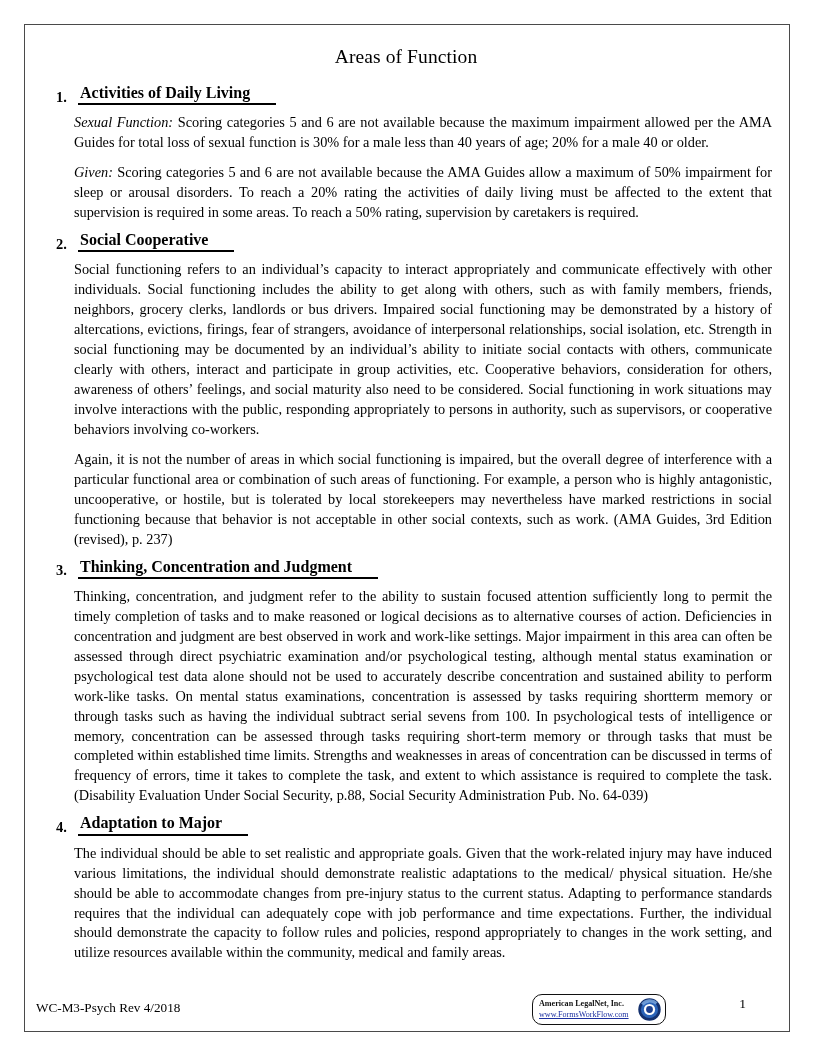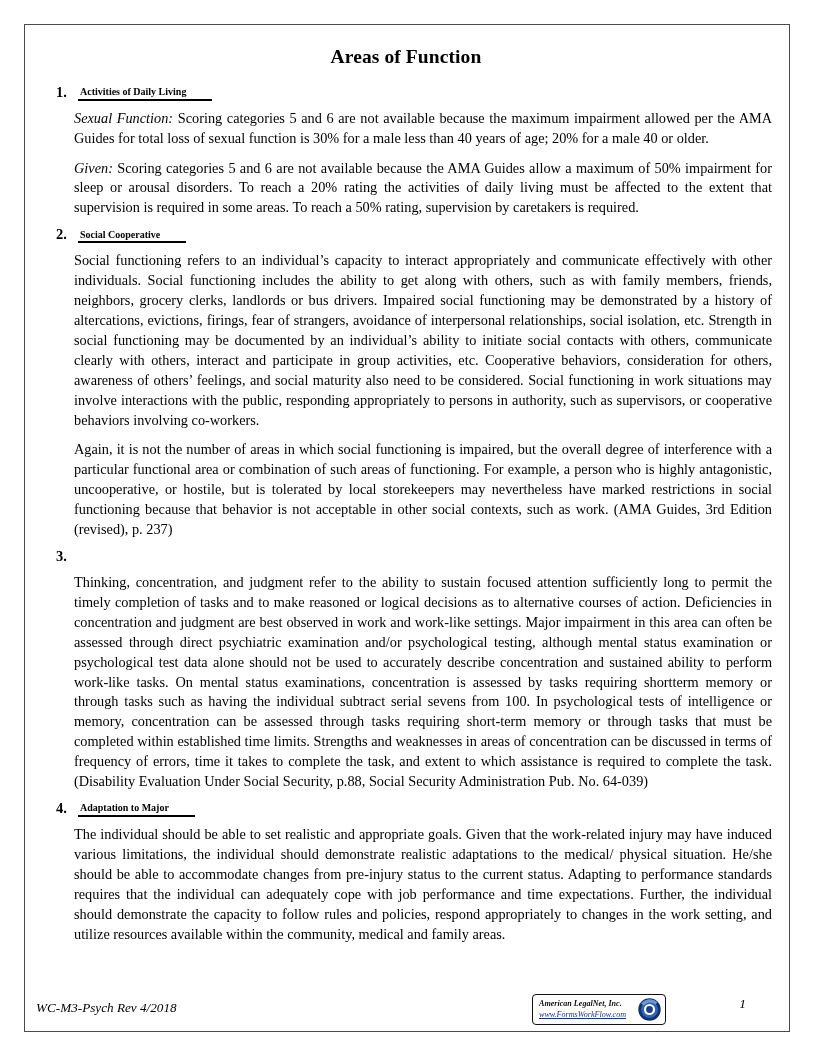--- a/index.html
+++ b/index.html
@@ -35,21 +35,21 @@
     left: 24px;
     top: 24px;
     width: 766px;
     height: 1008px;
     box-sizing: border-box;
     padding: 12px 14px 0 12px;
   }
   .doc-title {
     text-align: center;
     font-size: 19.5px;
-    font-weight: bold;
+    font-weight: normal;
     letter-spacing: 0.1px;
     margin: 10px 0 16px 0;
     font-family: "Liberation Serif", "DejaVu Serif", serif;
   }
   .section {
     margin-bottom: 0;
   }
   .section-head {
     display: flex;
     align-items: flex-end;
@@ -58,21 +58,21 @@
   }
   .section-num {
     font-weight: bold;
     font-size: 14.5px;
     width: 22px;
     flex: 0 0 22px;
     line-height: 1.15;
   }
   .section-title {
     font-weight: bold;
-    font-size: 10px;
+    font-size: 16px;
     line-height: 1.15;
     border-bottom: 2.6px solid #000;
     padding: 0 26px 1px 2px;
     display: inline-block;
     white-space: nowrap;
   }
   .para {
     font-size: 14.3px;
     line-height: 1.395;
     text-align: justify;
@@ -91,21 +91,20 @@
   .s3 { margin-top: 8px; }
   .s4 { margin-top: 8px; }
 
   
   .footer {
     position: absolute;
     left: 24px;
     right: 26px;
     bottom: 24px;
     height: 40px;
-    font-style: italic;
   }
   .footer-code {
     position: absolute;
     left: 12px;
     top: 8px;
     font-size: 13.2px;
     line-height: 1.2;
     white-space: nowrap;
   }
   .page-number {
@@ -114,21 +113,21 @@
     top: 4px;
     font-size: 13.5px;
   }
   .legalnet-badge {
     position: absolute;
     left: 508px;
     top: 2px;
     width: 134px;
     height: 31px;
     border: 1.6px solid #111;
-    border-radius: 4px;
+    border-radius: 10px;
     background: #ffffff;
     box-sizing: border-box;
     display: flex;
     align-items: center;
     padding: 0 3px;
     overflow: hidden;
   }
   .badge-text {
     flex: 1 1 auto;
     padding-left: 3px;
@@ -183,20 +182,21 @@
         <span class="section-num">2.</span>
         <span class="section-title">Social Cooperative</span>
       </div>
       <p class="para"><span class="lead"></span><span>Social functioning refers to an individual’s capacity to interact appropriately and communicate effectively with other individuals. Social functioning includes the ability to get along with others, such as with family members, friends, neighbors, grocery clerks, landlords or bus drivers. Impaired social functioning may be demonstrated by a history of altercations, evictions, firings, fear of strangers, avoidance of interpersonal relationships, social isolation, etc. Strength in social functioning may be documented by an individual’s ability to initiate social contacts with others, communicate clearly with others, interact and participate in group activities, etc. Cooperative behaviors, consideration for others, awareness of others’ feelings, and social maturity also need to be considered. Social functioning in work situations may involve interactions with the public, responding appropriately to persons in authority, such as supervisors, or cooperative behaviors involving co-workers.</span></p>
       <p class="para"><span class="lead"></span><span>Again, it is not the number of areas in which social functioning is impaired, but the overall degree of interference with a particular functional area or combination of such areas of functioning. For example, a person who is highly antagonistic, uncooperative, or hostile, but is tolerated by local storekeepers may nevertheless have marked restrictions in social functioning because that behavior is not acceptable in other social contexts, such as work. (AMA Guides, 3rd Edition (revised), p. 237)</span></p>
     </div>
 
     <div class="section s3">
       <div class="section-head">
         <span class="section-num">3.</span>
+        <span class="section-title">Thinking, Concentration and Judgment</span>
       </div>
       <p class="para"><span class="lead"></span><span>Thinking, concentration, and judgment refer to the ability to sustain focused attention sufficiently long to permit the timely completion of tasks and to make reasoned or logical decisions as to alternative courses of action. Deficiencies in concentration and judgment are best observed in work and work-like settings. Major impairment in this area can often be assessed through direct psychiatric examination and/or psychological testing, although mental status examination or psychological test data alone should not be used to accurately describe concentration and sustained ability to perform work-like tasks. On mental status examinations, concentration is assessed by tasks requiring shortterm memory or through tasks such as having the individual subtract serial sevens from 100. In psychological tests of intelligence or memory, concentration can be assessed through tasks requiring short-term memory or through tasks that must be completed within established time limits. Strengths and weaknesses in areas of concentration can be discussed in terms of frequency of errors, time it takes to complete the task, and extent to which assistance is required to complete the task. (Disability Evaluation Under Social Security, p.88, Social Security Administration Pub. No. 64-039)</span></p>
     </div>
 
     <div class="section s4">
       <div class="section-head">
         <span class="section-num">4.</span>
         <span class="section-title">Adaptation to Major</span>
       </div>
       <p class="para"><span class="lead"></span><span>The individual should be able to set realistic and appropriate goals. Given that the work-related injury may have induced various limitations, the individual should demonstrate realistic adaptations to the medical/ physical situation. He/she should be able to accommodate changes from pre-injury status to the current status. Adapting to performance standards requires that the individual can adequately cope with job performance and time expectations. Further, the individual should demonstrate the capacity to follow rules and policies, respond appropriately to changes in the work setting, and utilize resources available within the community, medical and family areas.</span></p>

